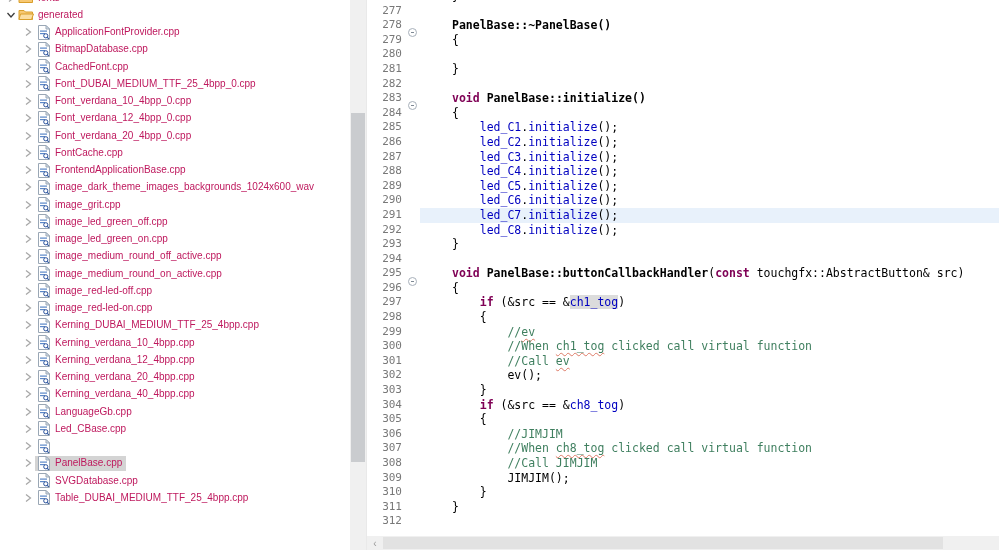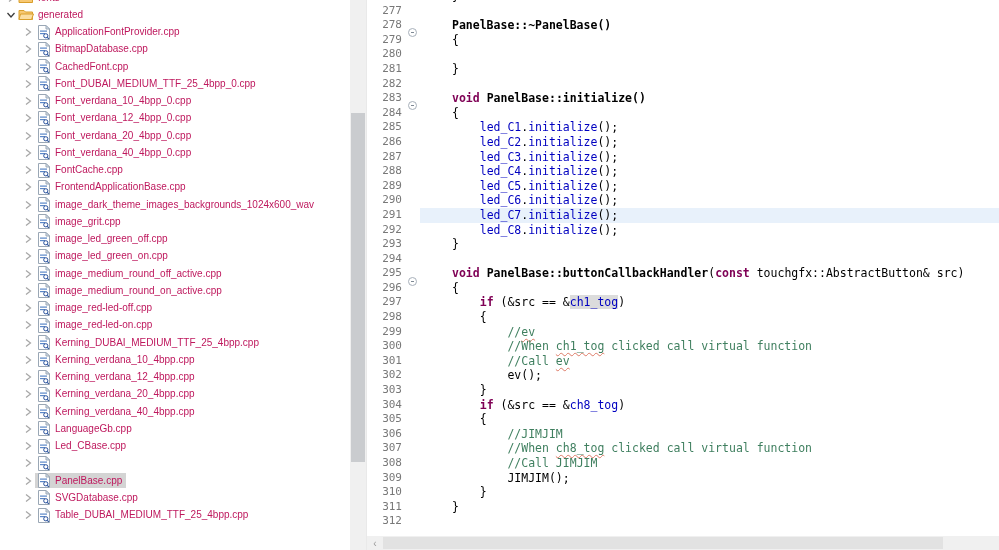--- a/index.html
+++ b/index.html
@@ -242,40 +242,20 @@
       <span class="ficon">
      <svg width="13" height="15" viewBox="0 0 13 15">
        <path d="M1.5 .5 L9 .5 L12.5 4 L12.5 14.5 L1.5 14.5 Z" fill="#fff" stroke="#9aa7b5" stroke-width="1"></path>
        <path d="M9 .5 L9 4 L12.5 4 Z" fill="#dce6f0" stroke="#9aa7b5" stroke-width="1"></path>
        <rect x="3" y="5.5" width="7" height="1.2" fill="#5b87c7"></rect>
        <rect x="3" y="8" width="5" height="1.2" fill="#5b87c7"></rect>
        <circle cx="8.8" cy="10.8" r="2.1" fill="none" stroke="#27509b" stroke-width="1"></circle>
        <line x1="10.3" y1="12.3" x2="11.8" y2="13.8" stroke="#27509b" stroke-width="1.2"></line>
      </svg>
           </span>
-          <span class="lbl">Font_verdana_40_4bpp_0.cpp</span>
-    </span>
-      </div>
-      <div class="trow depth2">
-    <span class="chev">
-     <svg width="12" height="12" viewBox="0 0 12 12">
-            <polyline points="4,2.5 8.5,6 4,9.5" fill="none" stroke="#a6a6a6" stroke-width="1.2"></polyline>
-          </svg>
-        </span>
-    <span class="" style="display:flex;align-items:center">
-      <span class="ficon">
-     <svg width="13" height="15" viewBox="0 0 13 15">
-       <path d="M1.5 .5 L9 .5 L12.5 4 L12.5 14.5 L1.5 14.5 Z" fill="#fff" stroke="#9aa7b5" stroke-width="1"></path>
-       <path d="M9 .5 L9 4 L12.5 4 Z" fill="#dce6f0" stroke="#9aa7b5" stroke-width="1"></path>
-       <rect x="3" y="5.5" width="7" height="1.2" fill="#5b87c7"></rect>
-       <rect x="3" y="8" width="5" height="1.2" fill="#5b87c7"></rect>
-       <circle cx="8.8" cy="10.8" r="2.1" fill="none" stroke="#27509b" stroke-width="1"></circle>
-       <line x1="10.3" y1="12.3" x2="11.8" y2="13.8" stroke="#27509b" stroke-width="1.2"></line>
-     </svg>
-          </span>
           <span class="lbl">FontCache.cpp</span>
     </span>
       </div>
       <div class="trow depth2">
     <span class="chev">
      <svg width="12" height="12" viewBox="0 0 12 12">
             <polyline points="4,2.5 8.5,6 4,9.5" fill="none" stroke="#a6a6a6" stroke-width="1.2"></polyline>
           </svg>
         </span>
     <span class="" style="display:flex;align-items:center">

